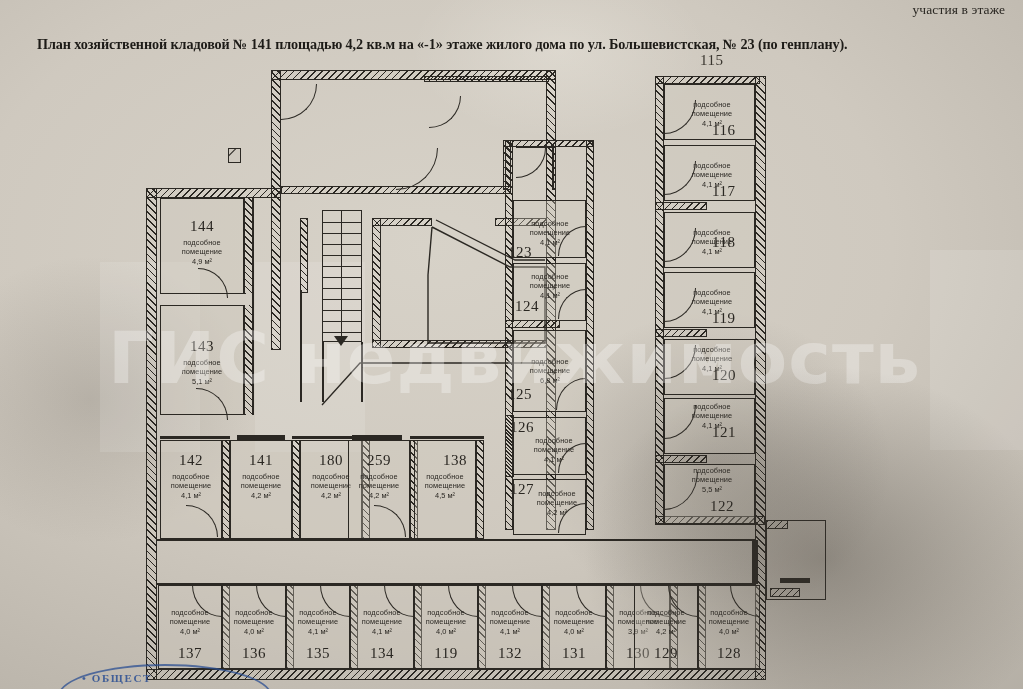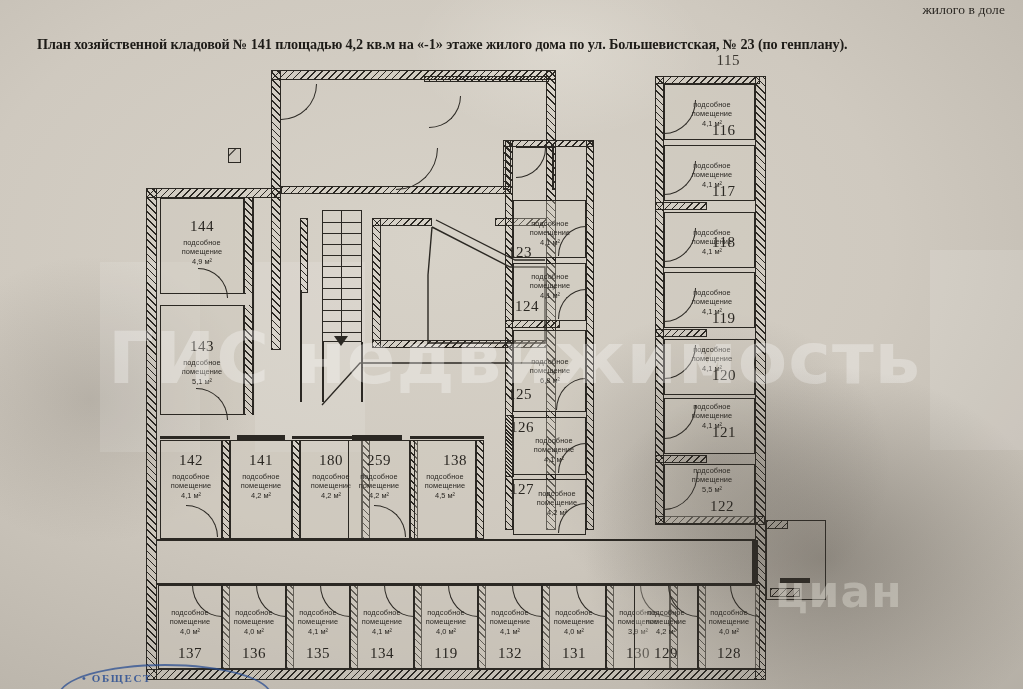--- a/index.html
+++ b/index.html
@@ -105,21 +105,21 @@
 </style>
 </head>
 <body>
 
 <div id="page">
   <div id="paper"></div>
   <div class="smudge sm4"></div>
   <div class="smudge sm3"></div>
   <div class="smudge sm2"></div>
 
-  <div class="top-cut">жилого в доле</div>
+  <div class="top-cut">участия в этаже</div>
   <div class="title">План хозяйственной кладовой № 141 площадью 4,2 кв.м  на «-1» этаже жилого дома по ул. Большевистская, № 23 (по генплану).</div>
 
   <div class="wm-block" style="left:100px;top:262px;width:100px;height:190px;"></div>
   <div class="wm-block" style="left:255px;top:262px;width:110px;height:190px;"></div>
   <div class="wm-block" style="left:930px;top:250px;width:95px;height:200px;"></div>
 
   <div id="plan">
 
     <div class="hatch hatch-v" style="left:146px;top:188px;width:11px;height:492px;"></div>
 
@@ -286,21 +286,21 @@
     <div class="label rarea" style="left:523px;top:455px;width:62px;"><span>4,1</span> <span>м²</span></div>
     <div class="hatch hatch-v" style="left:505px;top:415px;width:9px;height:62px;"></div>
 
     <div class="room" style="left:513px;top:479px;width:73px;height:56px;"></div>
     <div class="door door-tl" style="left:558px;top:503px;width:28px;height:30px;"></div>
     <div class="label rnum" style="left:510px;top:481px;width:38px;text-align:left;">127</div>
     <div class="label rtxt" style="left:528px;top:489px;width:58px;">подсобное</div>
     <div class="label rtxt" style="left:528px;top:498px;width:58px;">помещение</div>
     <div class="label rarea" style="left:528px;top:508px;width:58px;"><span>4,2</span> <span>м²</span></div>
 
-    <div class="label rnum" style="left:700px;top:52px;width:40px;text-align:right;color:#3a362f;">115</div>
+    <div class="label rnum" style="left:700px;top:52px;width:40px;text-align:left;color:#3a362f;">115</div>
 
     <div class="room" style="left:664px;top:84px;width:91px;height:56px;"></div>
     <div class="door door-br" style="left:664px;top:100px;width:32px;height:34px;"></div>
     <div class="label rtxt" style="left:672px;top:100px;width:80px;">подсобное</div>
     <div class="label rtxt" style="left:672px;top:109px;width:80px;">помещение</div>
     <div class="label rarea" style="left:672px;top:119px;width:80px;"><span>4,1</span> <span>м²</span></div>
     <div class="label rnum" style="left:712px;top:122px;width:40px;text-align:left;">116</div>
 
     <div class="room" style="left:664px;top:145px;width:91px;height:56px;"></div>
     <div class="door door-br" style="left:664px;top:161px;width:32px;height:34px;"></div>
@@ -423,17 +423,16 @@
     <div class="door door-bl" style="left:730px;top:585px;width:30px;height:32px;"></div>
     <div class="label rtxt" style="left:698px;top:608px;width:62px;">подсобное</div>
     <div class="label rtxt" style="left:698px;top:617px;width:62px;">помещение</div>
     <div class="label rarea" style="left:698px;top:627px;width:62px;"><span>4,0</span> <span>м²</span></div>
     <div class="label rnum" style="left:698px;top:645px;width:62px;">128</div>
 
   </div>
 
   <div class="wm-gis">ГИС недвижимость</div>
   <div class="smudge sm1"></div>
-  <div class="wm-cian">циан</div>
 
   <div class="stamp"></div>
   <div class="stamp-txt">• <span>ОБЩЕСТ</span></div>
 </div>
 
 </body></html>

